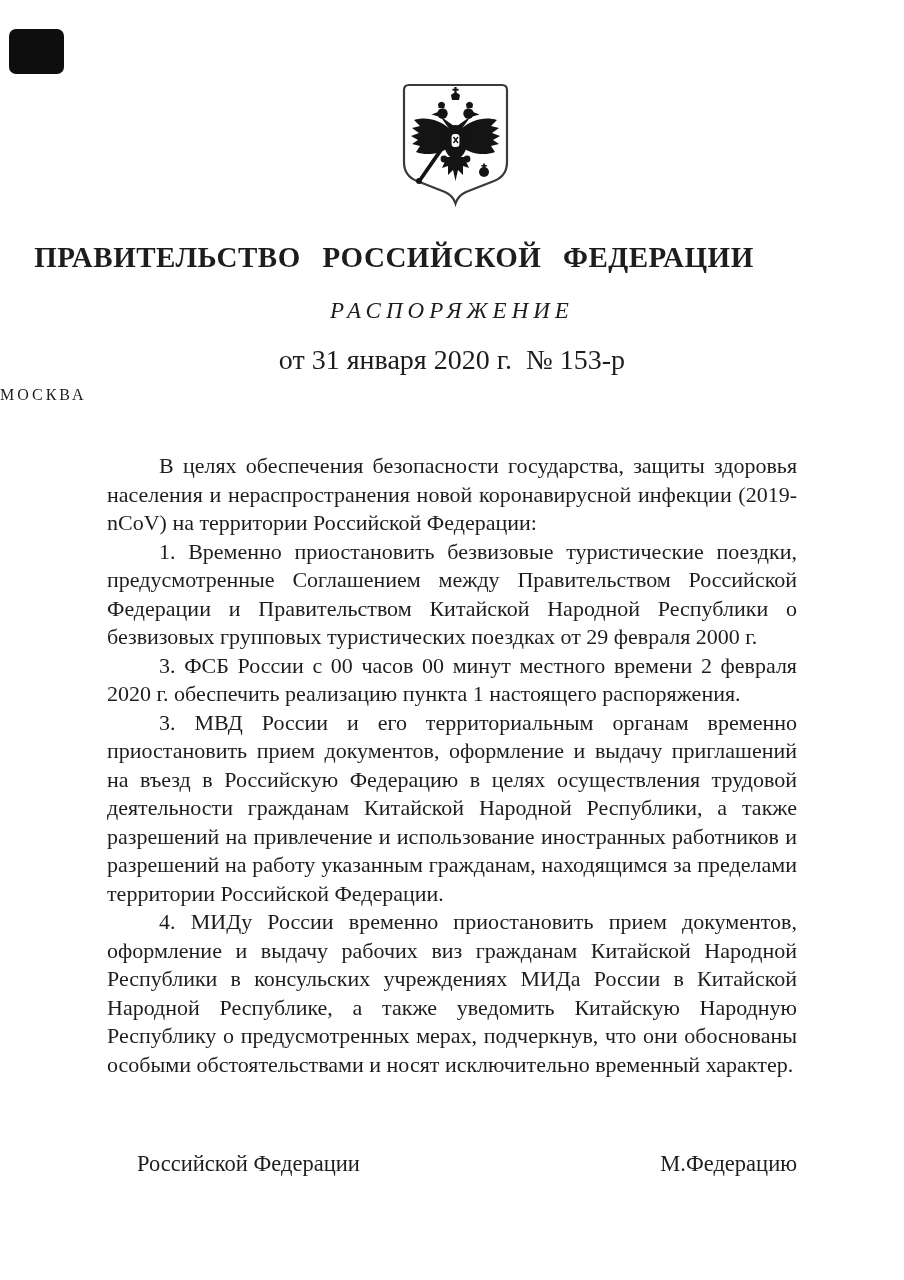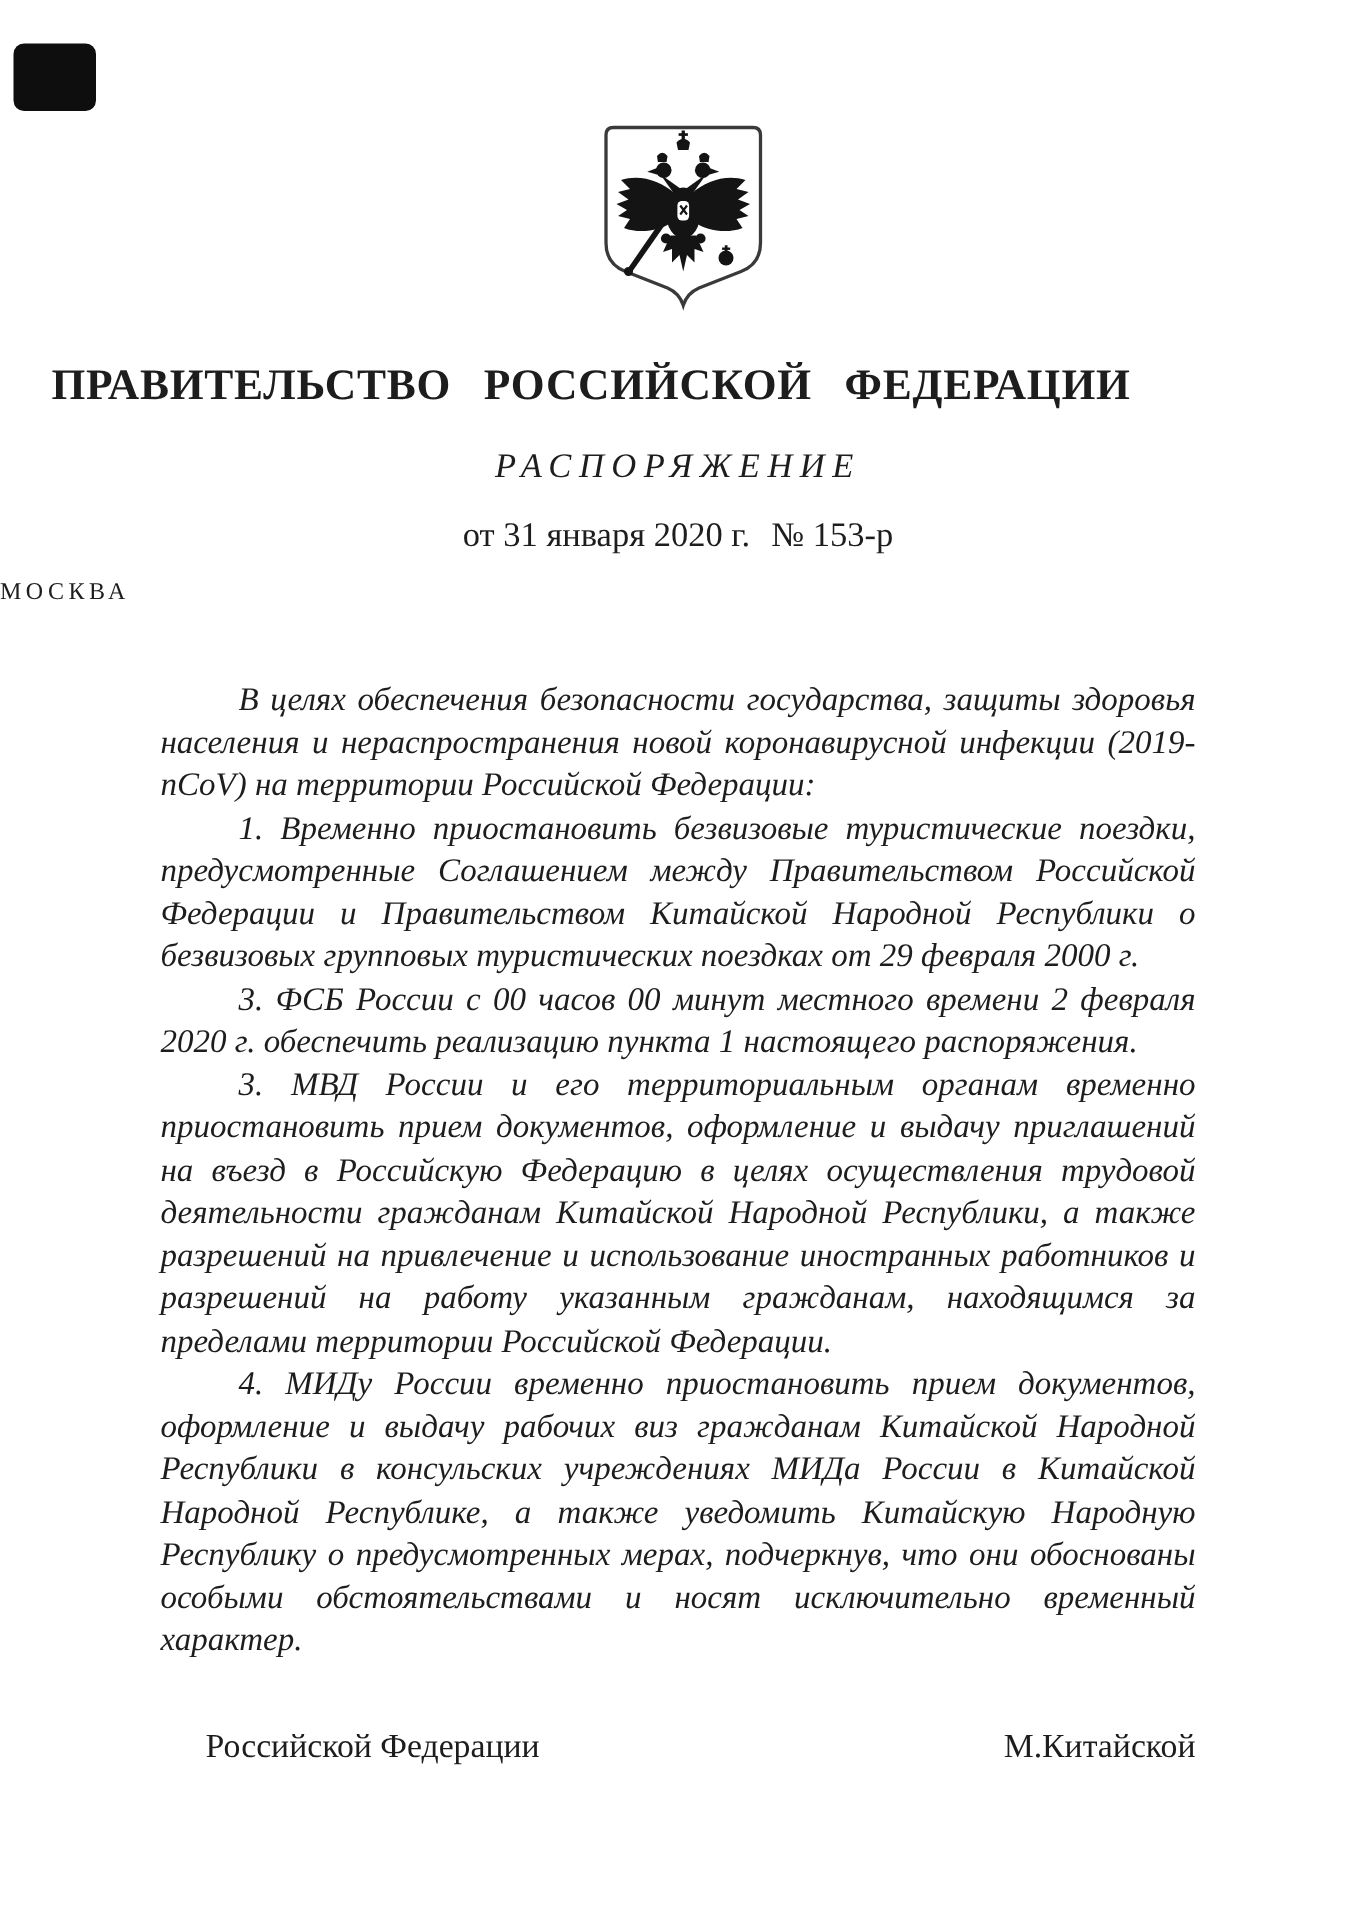--- a/index.html
+++ b/index.html
@@ -57,21 +57,21 @@
     letter-spacing: 5px;
     white-space: nowrap;
     font-style: italic;
   }
   .date-line {
     position: absolute;
     top: 344px;
     left: 0;
     width: 904px;
     text-align: center;
-    font-size: 23px;
+    font-size: 28px;
     white-space: nowrap;
   }
   .date-line .doc-number { margin-left: 14px; }
   .city-line {
     position: absolute;
     top: 386px;
     left: 0;
     width: 904px;
     text-align: left;
     font-size: 16px;
@@ -83,21 +83,20 @@
     top: 452px;
     left: 107px;
     width: 690px;
     font-size: 22px;
     line-height: 28.5px;
     text-align: justify;
   }
   .body-text p {
     margin: 0;
     text-indent: 52px;
-    font-style: italic;
   }
   .signature {
     position: absolute;
     top: 1120px;
     left: 107px;
     width: 690px;
     font-size: 22.5px;
     line-height: 31px;
   }
   .signature .sig-row {
@@ -177,17 +176,17 @@
     <p>В целях обеспечения безопасности государства, защиты здоровья населения и нераспространения новой коронавирусной инфекции (2019-nCoV) на территории Российской Федерации:</p>
     <p>1. Временно приостановить безвизовые туристические поездки, предусмотренные Соглашением между Правительством Российской Федерации и Правительством Китайской Народной Республики о безвизовых групповых туристических поездках от 29 февраля 2000 г.</p>
     <p>3. ФСБ России с 00 часов 00 минут местного времени 2 февраля 2020 г. обеспечить реализацию пункта 1 настоящего распоряжения.</p>
     <p>3. МВД России и его территориальным органам временно приостановить прием документов, оформление и выдачу приглашений на въезд в Российскую Федерацию в целях осуществления трудовой деятельности гражданам Китайской Народной Республики, а также разрешений на привлечение и использование иностранных работников и разрешений на работу указанным гражданам, находящимся за пределами территории Российской Федерации.</p>
     <p>4. МИДу России временно приостановить прием документов, оформление и выдачу рабочих виз гражданам Китайской Народной Республики в консульских учреждениях МИДа России в Китайской Народной Республике, а также уведомить Китайскую Народную Республику о предусмотренных мерах, подчеркнув, что они обоснованы особыми обстоятельствами и носят исключительно временный характер.</p>
   </div>
 
   <div class="signature">
     <div class="sig-row">
       <span class="sig-position-2">Российской Федерации</span>
-      <span class="sig-name">М.Китайской</span>
+      <span class="sig-name">М.Федерацию</span>
     </div>
   </div>
 
 </div>
 
 </body></html>

